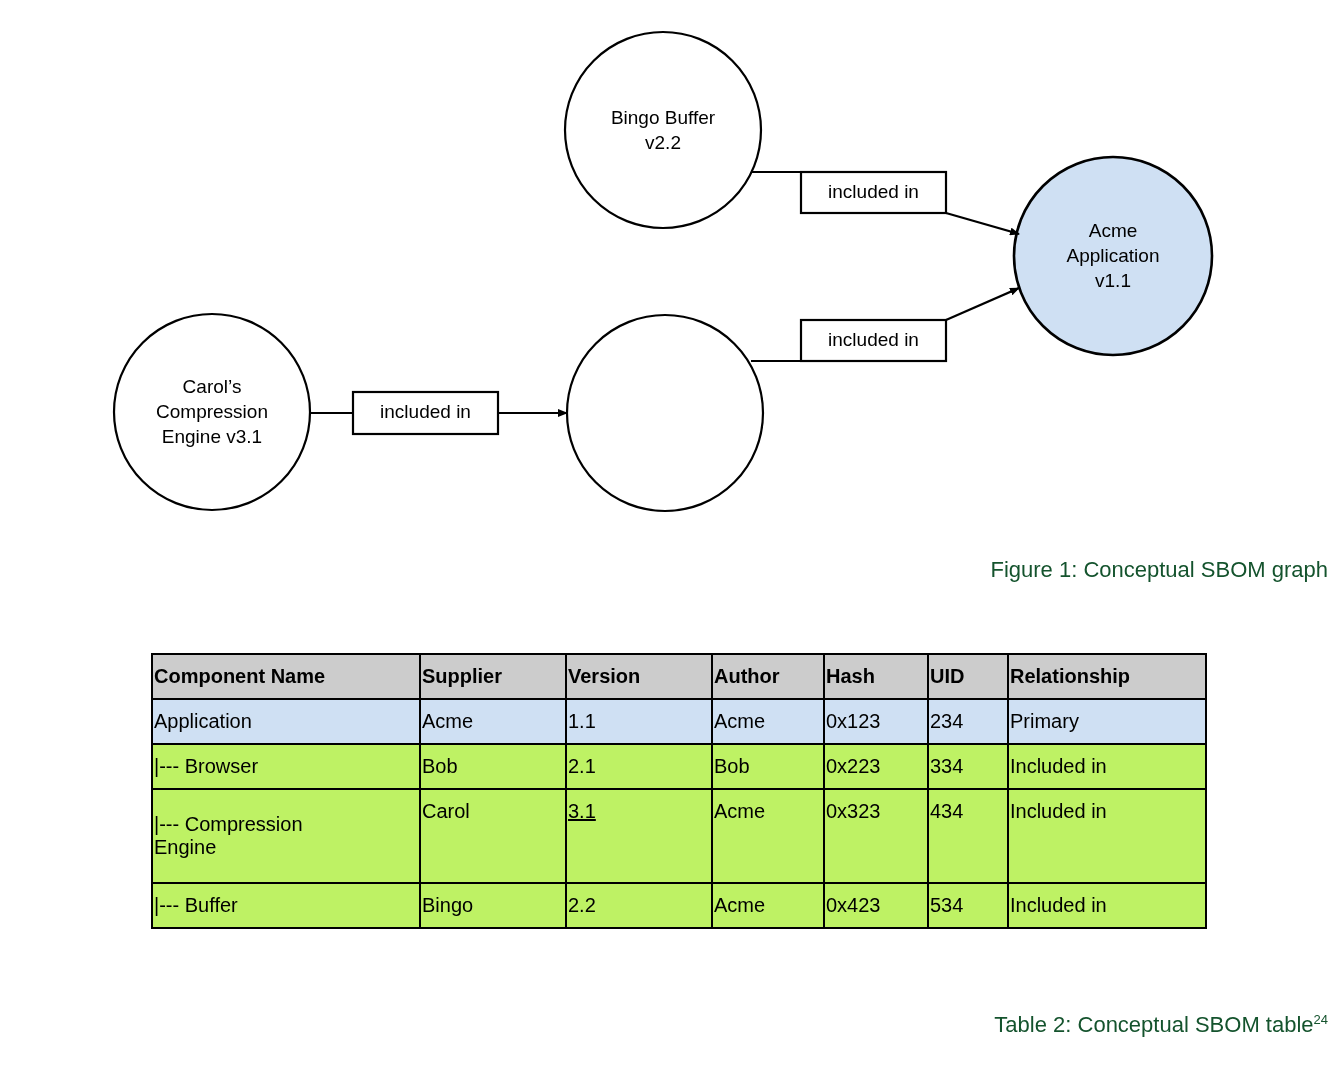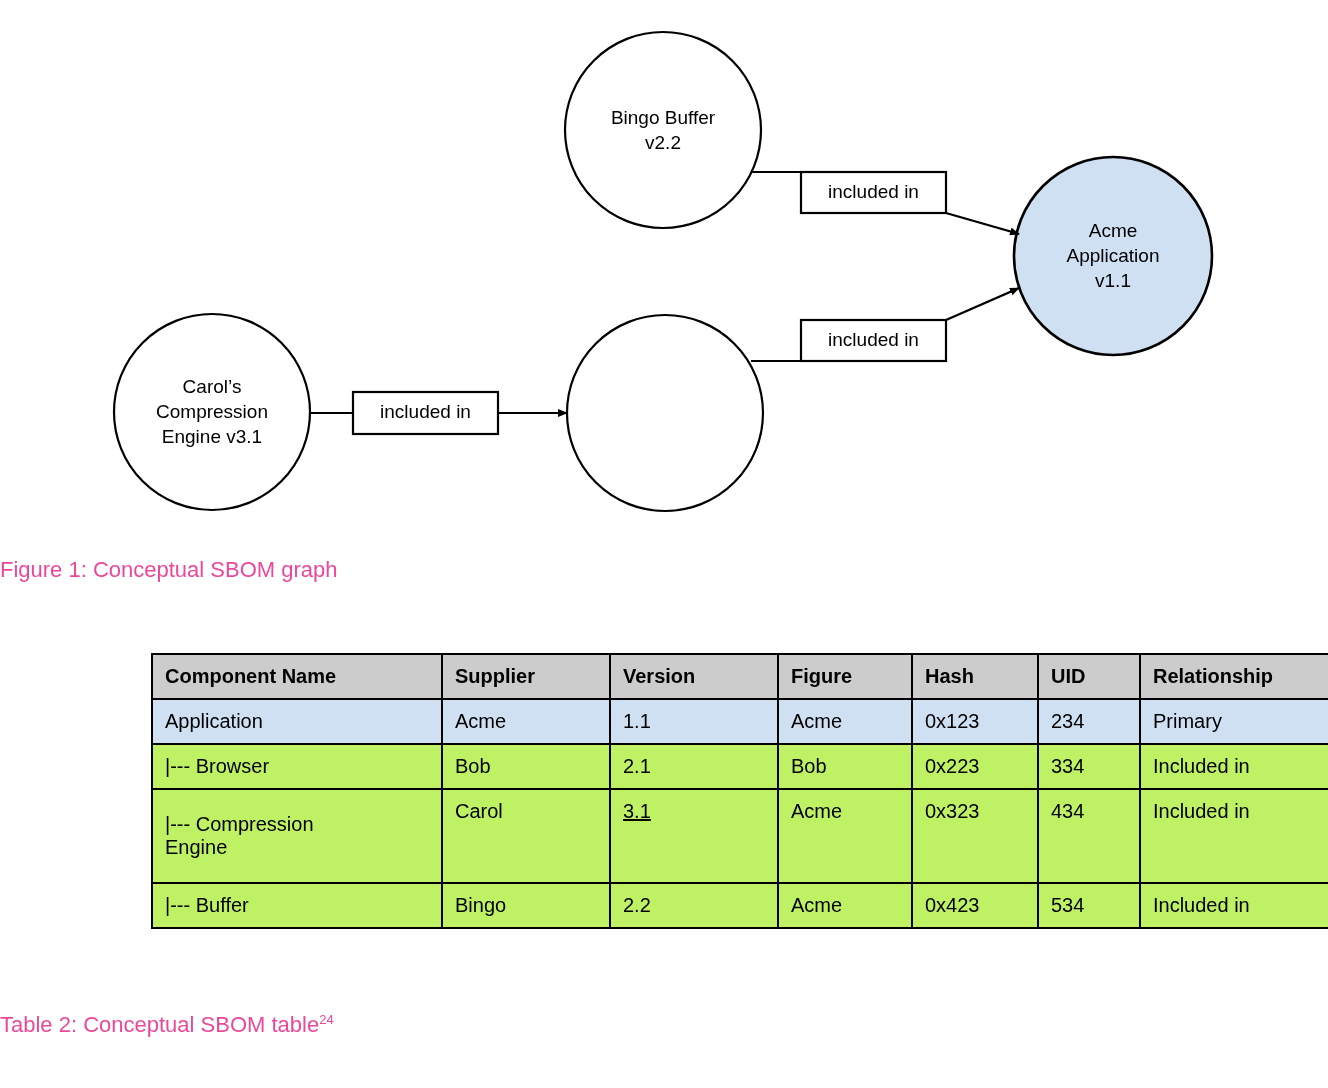--- a/index.html
+++ b/index.html
@@ -45,43 +45,43 @@
     text-align: center;
     font-size: 19px;
     line-height: 40px;
     color: #000000;
     pointer-events: none;
   }
 
   .figure-caption {
     position: absolute;
     width: 100%;
-    text-align: left;
+    text-align: right;
     font-size: 22px;
-    color: #ec4899;
+    color: #14532d;
   }
   #figure-1-caption { top: 557px; }
 
   
   #sbom-table-wrap {
     position: absolute;
     left: 151px;
     top: 653px;
     width: 1026px;
   }
   table.sbom {
     border-collapse: collapse;
     width: 100%;
     table-layout: fixed;
     font-size: 20px;
   }
   table.sbom th,
   table.sbom td {
     border: 2px solid #000000;
-    padding: 10px 12px;
+    padding: 10px 1px;
     text-align: left;
     vertical-align: middle;
     color: #000000;
     font-weight: normal;
   }
   table.sbom thead th {
     background: #cccccc;
     font-weight: bold;
   }
   table.sbom tbody tr.row-primary td {
@@ -167,21 +167,21 @@
 
 <div class="figure-caption" id="figure-1-caption">Figure 1: Conceptual SBOM graph</div>
 
 <div id="sbom-table-wrap">
   <table class="sbom">
     <thead>
       <tr>
         <th class="col-name">Component Name</th>
         <th class="col-supplier">Supplier</th>
         <th class="col-version">Version</th>
-        <th class="col-author">Figure</th>
+        <th class="col-author">Author</th>
         <th class="col-hash">Hash</th>
         <th class="col-uid">UID</th>
         <th class="col-rel">Relationship</th>
       </tr>
     </thead>
     <tbody>
 
       <tr class="row-primary">
         <td>Application</td>
         <td>Acme</td>

